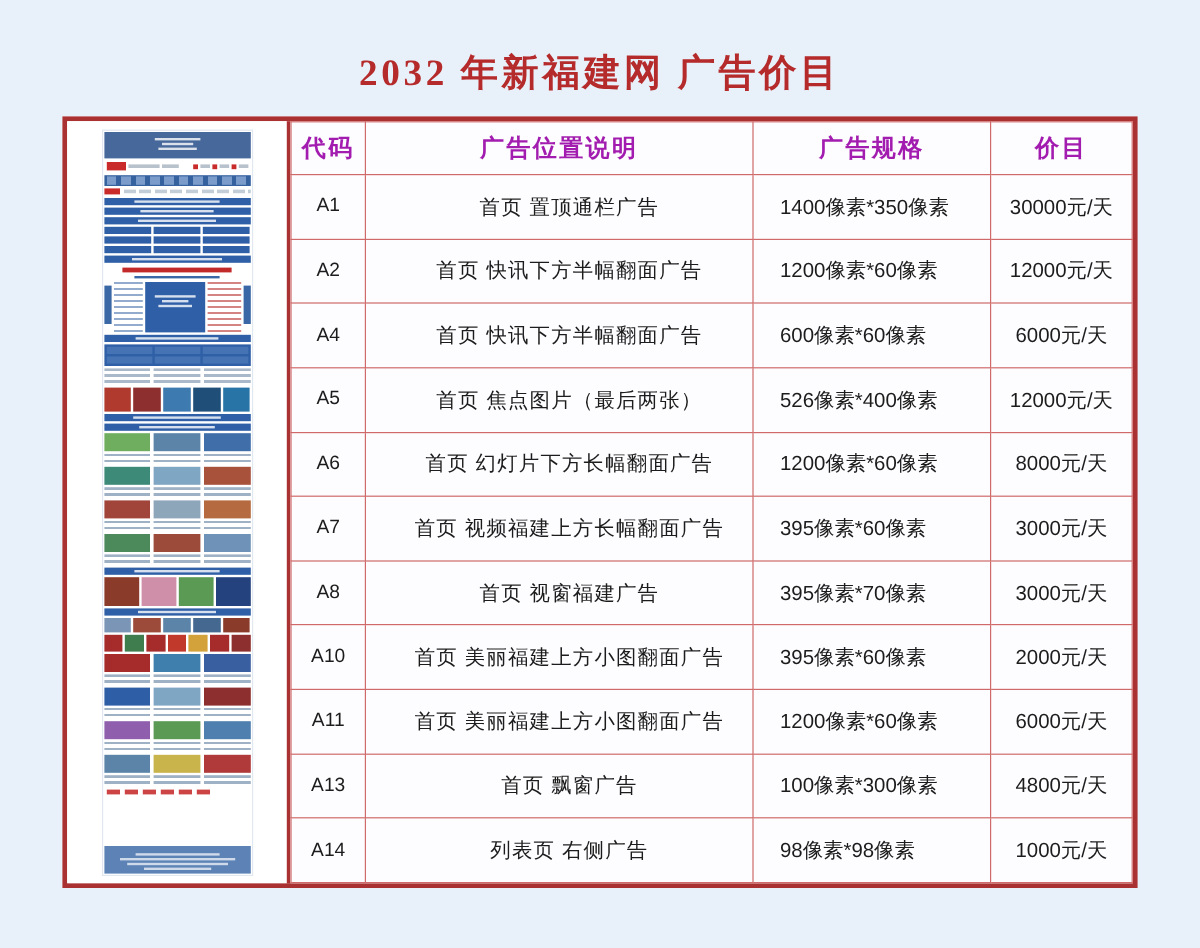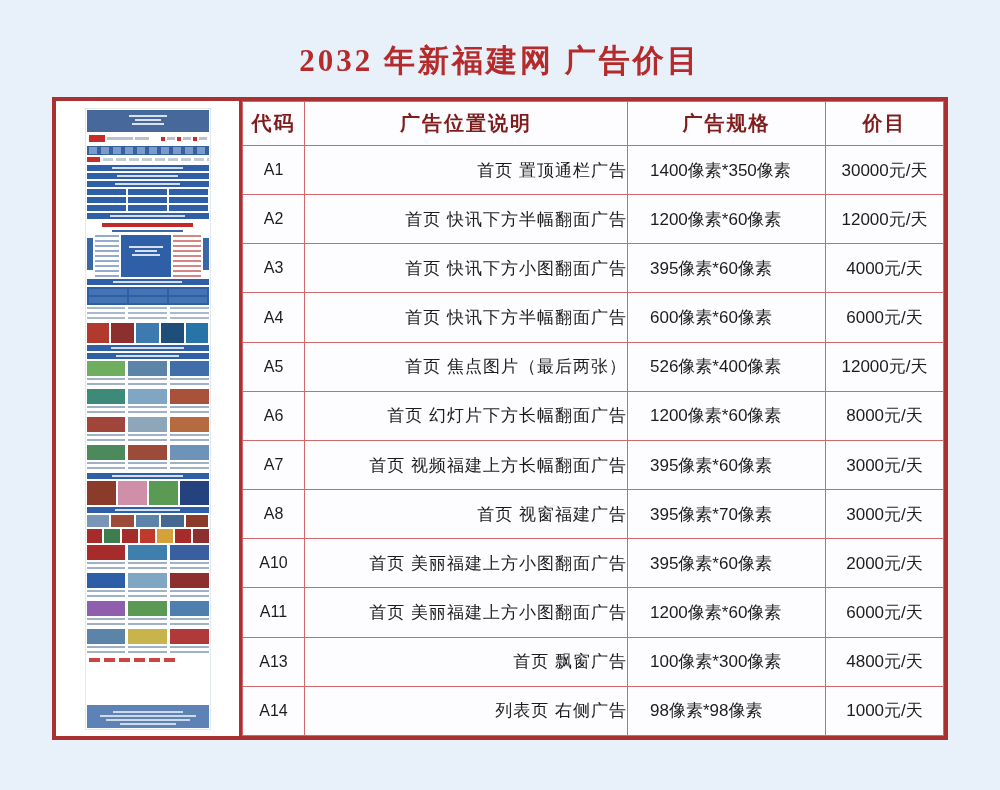--- a/index.html
+++ b/index.html
@@ -78,26 +78,26 @@
   .t-pager{height:7px;display:flex;align-items:center;gap:4px;padding-left:2px;flex:none;}
   .t-pager i{width:11px;height:4px;background:#cc4444;}
   .t-footer{margin-top:auto;background:#5d83b6;padding:4px 0 3px;flex:none;}
   .t-footer .dashc{background:rgba(255,255,255,.7);}
 
   
   .table-wrap{flex:1;border-left:3px solid var(--red-dark);}
   table{width:100%;height:100%;border-collapse:collapse;table-layout:fixed;background:#fdfdff;}
   th,td{border:1px solid var(--red-grid);color:var(--ink);overflow:hidden;white-space:nowrap;}
   th{
-    height:44px;color:#7f1d1d;font-family:"Liberation Serif",serif;
+    height:44px;color:#a21caf;font-family:"Liberation Serif",serif;
     font-weight:bold;font-size:20px;letter-spacing:2px;text-align:center;
   }
   td{font-size:17px;height:42px;}
   td.code{text-align:center;font-size:16px;}
-  td.desc{text-align:right;padding-left:17px;letter-spacing:1px;}
+  td.desc{text-align:center;padding-left:17px;letter-spacing:1px;}
   td.spec{text-align:left;padding-left:22px;}
   td.price{text-align:center;}
 </style>
 </head>
 <body>
 
 <div class="page-title">2032 年新福建网 广告价目</div>
 
 <div class="board">
 
@@ -374,26 +374,20 @@
             <td class="spec">1400像素*350像素</td>
             <td class="price">30000元/天</td>
           </tr>
         <tr>
             <td class="code">A2</td>
             <td class="desc">首页 快讯下方半幅翻面广告</td>
             <td class="spec">1200像素*60像素</td>
             <td class="price">12000元/天</td>
           </tr>
         <tr>
-            <td class="code">A3</td>
-            <td class="desc">首页 快讯下方小图翻面广告</td>
-            <td class="spec">395像素*60像素</td>
-            <td class="price">4000元/天</td>
-          </tr>
-        <tr>
             <td class="code">A4</td>
             <td class="desc">首页 快讯下方半幅翻面广告</td>
             <td class="spec">600像素*60像素</td>
             <td class="price">6000元/天</td>
           </tr>
         <tr>
             <td class="code">A5</td>
             <td class="desc">首页 焦点图片（最后两张）</td>
             <td class="spec">526像素*400像素</td>
             <td class="price">12000元/天</td>

